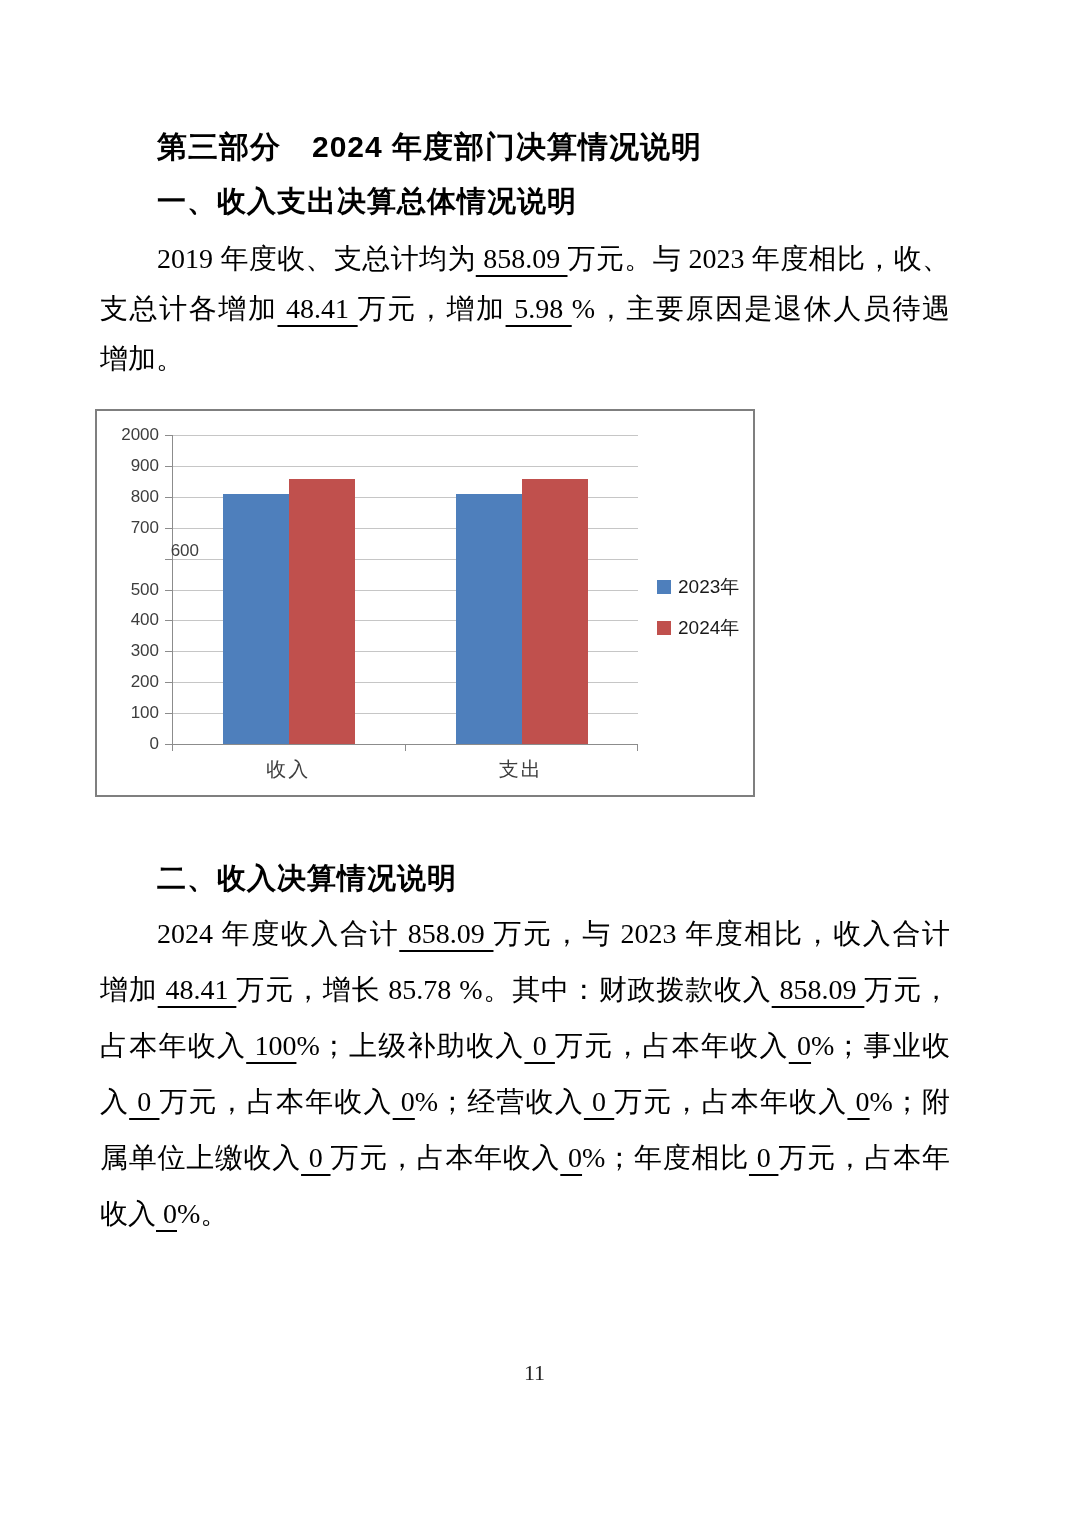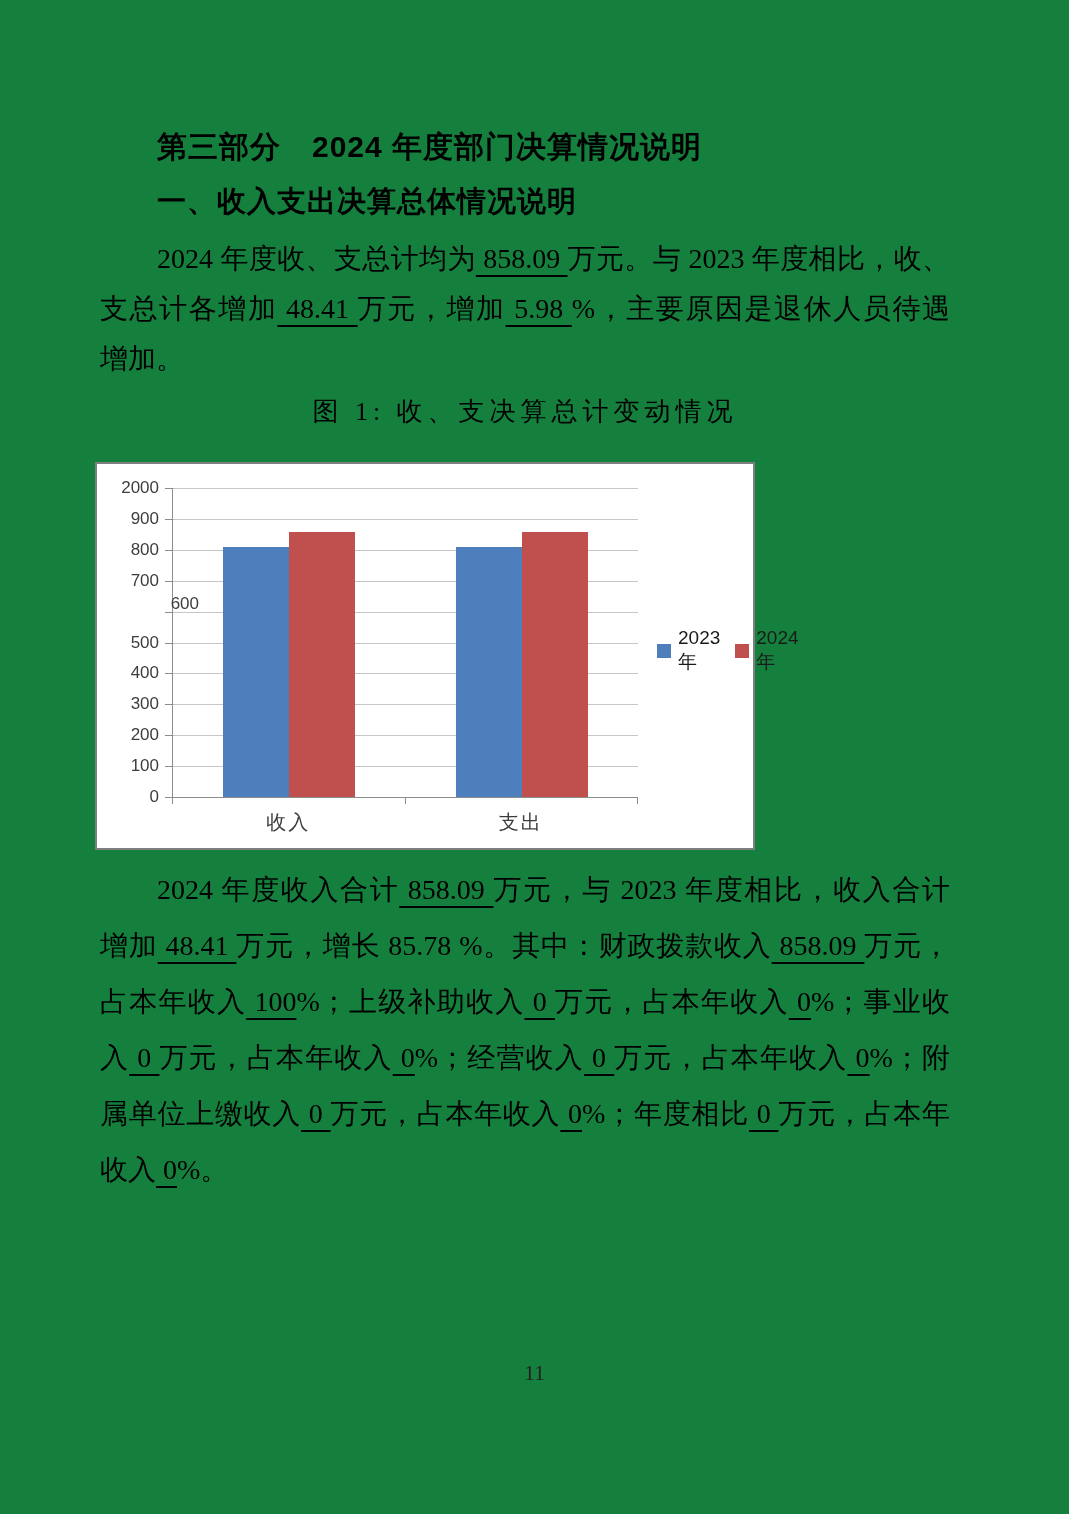--- a/index.html
+++ b/index.html
@@ -1,19 +1,19 @@
 <!DOCTYPE html>
 <html><head>
 <meta charset="utf-8">
 <style>
   html,body{margin:0;padding:0;background:#888;}
   .page{
     position:relative;
     width:1069px;height:1514px;
-    background:#15803d;
+    background:#ffffff;
     margin:0 auto;
     font-family:"Liberation Serif", serif;
     color:#000;
     overflow:hidden;
   }
   .content{position:absolute;left:100px;top:0;width:850px;}
   h1.part{
     margin:130px 0 0 0;
     padding-left:57px;
     font-family:"Liberation Sans", sans-serif;
@@ -55,46 +55,45 @@
   .plot{position:absolute;left:75px;top:24px;width:465px;height:309px;
     border-left:1px solid #8c8c8c;border-bottom:1px solid #8c8c8c;}
   .grid{position:absolute;left:0;width:465px;height:1px;background:#c6c6c6;}
   .ytick-mark{position:absolute;width:7px;height:1px;background:#8c8c8c;left:68px;}
   .xtick-mark{position:absolute;width:1px;height:6px;background:#8c8c8c;top:334px;}
   .ylabel{position:absolute;left:0;width:62px;text-align:right;
     font-size:17px;line-height:20px;color:#3d3d3d;}
   .xlabel{position:absolute;width:140px;text-align:center;top:345px;
     font-size:20px;color:#3d3d3d;letter-spacing:2px;}
   .bar{position:absolute;width:66px;}
-  .legend{position:absolute;left:560px;top:163px;display:flex;flex-direction:row;gap:15px;align-items:center;}
+  .legend{position:absolute;left:560px;top:163px;display:flex;flex-direction:column;gap:15px;align-items:center;}
   .legend-item{display:flex;align-items:center;gap:7px;font-size:19px;color:#1a1a1a;}
   .legend-swatch{width:14px;height:14px;flex:0 0 auto;}
   .pagenum{
     position:absolute;left:0;right:0;top:1360px;
     text-align:center;font-size:22px;color:#222;
     font-family:"Liberation Serif", serif;
   }
 </style>
 </head>
 <body>
 
 <div class="page">
   <div class="content">
 
     <h1 class="part">第三部分　2024 年度部门决算情况说明</h1>
 
     <h2 class="sec">一、收入支出决算总体情况说明</h2>
 
     <div class="para p1">
-        <div class="line full ind"><span>2024 年度收、支总计均为</span><span class="u"> 858.09 </span><span>万元。与 2023 年度相比，收、</span></div>
+        <div class="line full ind"><span>2019 年度收、支总计均为</span><span class="u"> 858.09 </span><span>万元。与 2023 年度相比，收、</span></div>
         <div class="line full"><span>支总计各增加</span><span class="u"> 48.41 </span><span>万元，增加</span><span class="u"> 5.98 </span><span>%，主要原因是退休人员待遇</span></div>
         <div class="line"><span>增加。</span></div>
       </div>
 
-    <div class="figtitle">图 1: 收、支决算总计变动情况</div>
 
     <div class="chart">
       <div class="plot">
           <div class="grid" style="top: 278.1px;"></div>
           <div class="grid" style="top: 247.2px;"></div>
           <div class="grid" style="top: 216.3px;"></div>
           <div class="grid" style="top: 185.4px;"></div>
           <div class="grid" style="top: 154.5px;"></div>
           <div class="grid" style="top: 123.6px;"></div>
           <div class="grid" style="top: 92.7px;"></div>
@@ -138,20 +137,21 @@
         <div class="ytick-mark" style="top: 54.9px;"></div>
         <div class="ylabel" style="top: 14px;">2000</div>
         <div class="ytick-mark" style="top: 24px;"></div>
         <div class="xtick-mark" style="left: 75px;"></div>
         <div class="xtick-mark" style="left: 307.5px;"></div>
         <div class="xtick-mark" style="left: 540px;"></div>
         <div class="xlabel" style="left: 121.25px;">收入</div>
         <div class="xlabel" style="left: 353.75px;">支出</div>
       </div>
 
+    <h2 class="sec sec2">二、收入决算情况说明</h2>
 
     <div class="para p2">
         <div class="line full ind"><span>2024 年度收入合计</span><span class="u"> 858.09 </span><span>万元，与 2023 年度相比，收入合计</span></div>
         <div class="line full"><span>增加</span><span class="u"> 48.41 </span><span>万元，增长 85.78 %。其中：财政拨款收入</span><span class="u"> 858.09 </span><span>万元，</span></div>
         <div class="line full"><span>占本年收入</span><span class="u"> 100</span><span>%；上级补助收入</span><span class="u"> 0 </span><span>万元，占本年收入</span><span class="u"> 0</span><span>%；事业收</span></div>
         <div class="line full"><span>入</span><span class="u"> 0 </span><span>万元，占本年收入</span><span class="u"> 0</span><span>%；经营收入</span><span class="u"> 0 </span><span>万元，占本年收入</span><span class="u"> 0</span><span>%；附</span></div>
         <div class="line full"><span>属单位上缴收入</span><span class="u"> 0 </span><span>万元，占本年收入</span><span class="u"> 0</span><span>%；年度相比</span><span class="u"> 0 </span><span>万元，占本年</span></div>
         <div class="line"><span>收入</span><span class="u"> 0</span><span>%。</span></div>
       </div>
 

